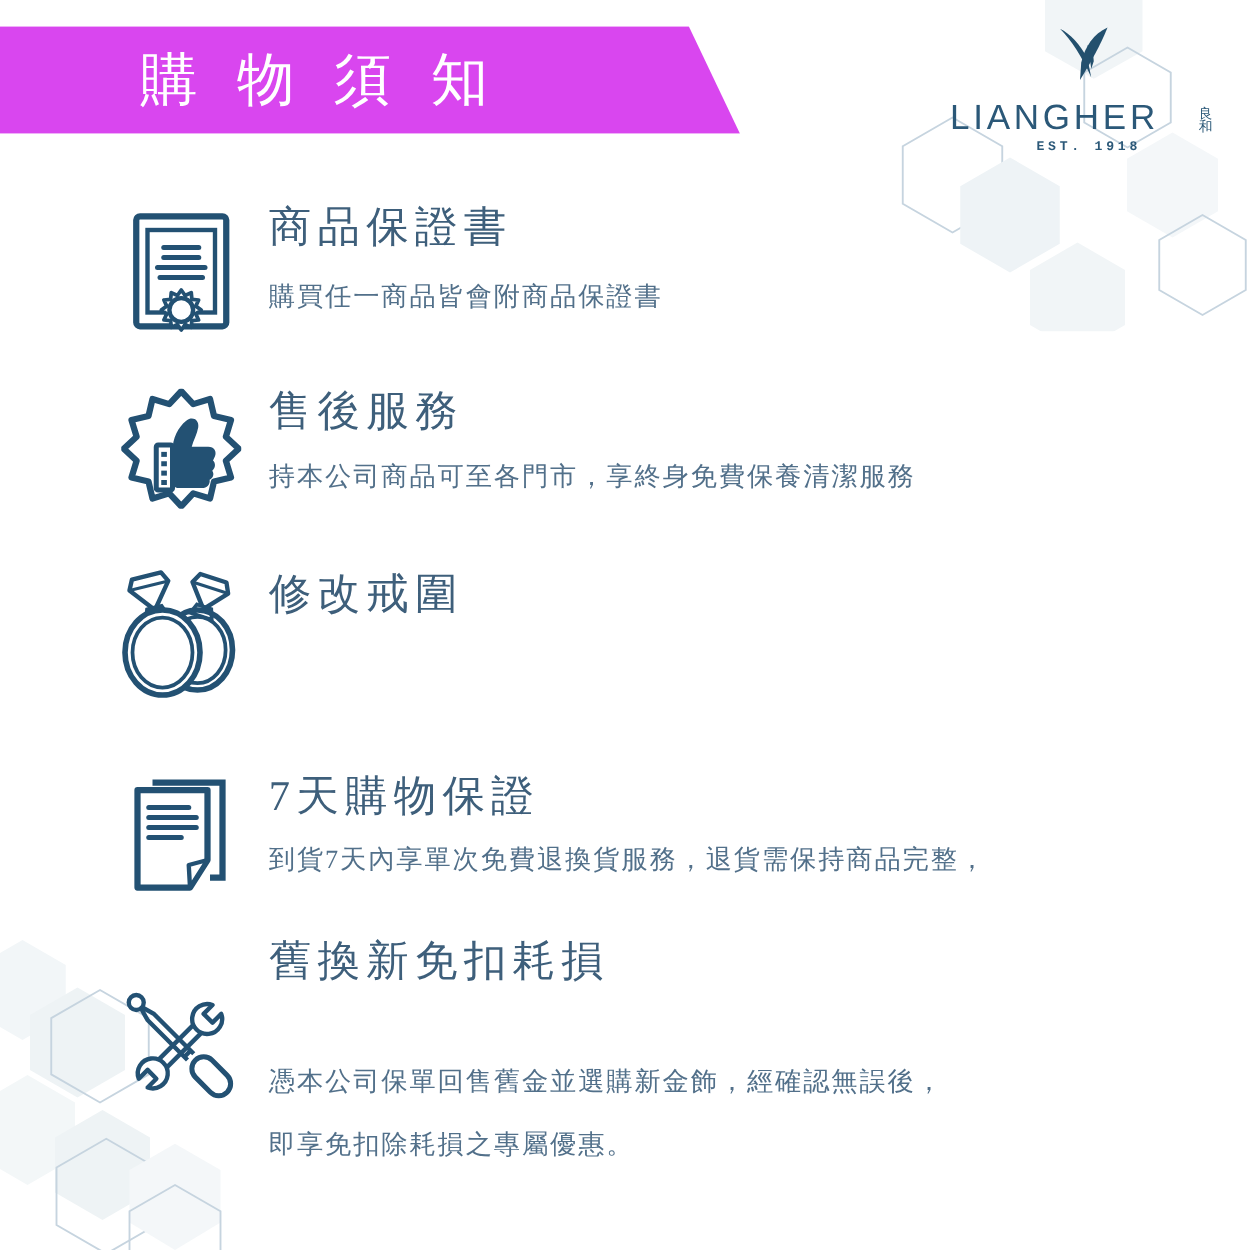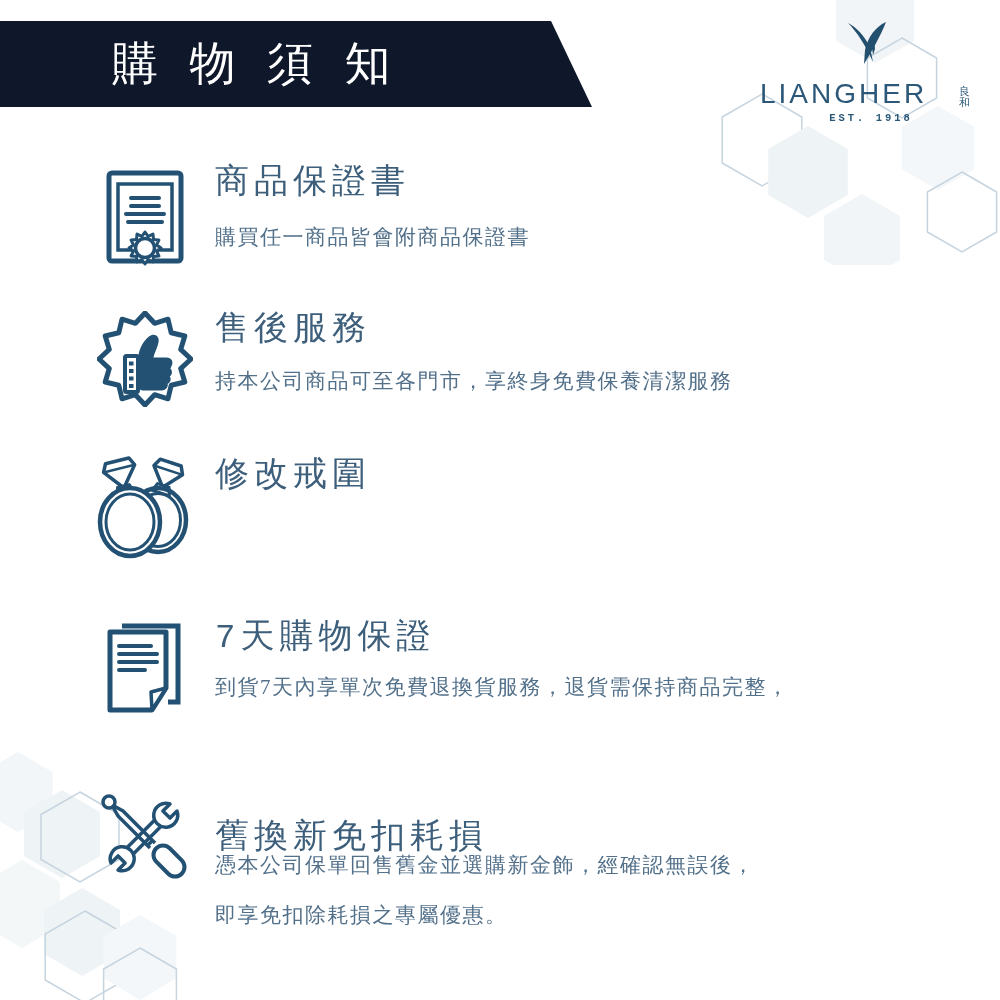--- a/index.html
+++ b/index.html
@@ -6,41 +6,41 @@
   .page{position:relative;width:1000px;height:1000px;background:#ffffff;overflow:hidden;
         font-family:"Liberation Serif","DejaVu Serif",serif;}
   svg{display:block;}
 
   
   .hex-cluster{position:absolute;pointer-events:none;}
   .hex-tr{left:690px;top:0;}
   .hex-bl{left:0;top:752px;}
 
   
-  .banner{position:absolute;left:0;top:21px;width:592px;height:86px;background:#0f172a;
+  .banner{position:absolute;left:0;top:21px;width:592px;height:86px;background:#d946ef;
           clip-path:polygon(0 0,551px 0,592px 100%,0 100%);}
   .banner-title{position:absolute;left:112px;top:0;line-height:86px;font-size:46px;
                 color:#ffffff;letter-spacing:10px;white-space:nowrap;}
 
   
   .logo{position:absolute;left:760px;top:20px;width:210px;color:#27546F;text-align:center;}
   .logo-mark{margin:0 auto;width:46px;height:48px;}
   .logo-row{display:flex;align-items:flex-end;justify-content:space-between;margin-top:12px;}
   .logo-name{font-family:"Liberation Sans","DejaVu Sans",sans-serif;font-size:28px;
              font-weight:400;letter-spacing:3px;line-height:1;color:#2B5878;}
   .logo-cjk{display:flex;flex-direction:column;font-size:11px;line-height:11px;
             margin-left:2px;color:#2B5878;}
   .logo-est{font-family:Liberation Mono, monospace;font-size:10.5px;
             font-weight:bold;letter-spacing:3px;color:#2B5878;margin-top:4px;
             transform:translateX(6px);}
 
   
   .sec-icon{position:absolute;}
   .sec-title{position:absolute;left:215px;font-size:34px;letter-spacing:5px;
-             color:#3E5F7B;white-space:nowrap;line-height:1.2;font-family:Liberation Mono, monospace;}
+             color:#3E5F7B;white-space:nowrap;line-height:1.2;}
   .sec-line{position:absolute;left:215px;font-size:21px;letter-spacing:1.5px;
             color:#52708A;white-space:nowrap;line-height:1.3;}
 </style>
 </head>
 <body>
 
 <div class="page">
 
   <svg class="hex-cluster hex-tr" width="310" height="265" viewBox="0 0 310 265">
     <polygon points="185,-27 224,-5 224,41 185,63 146,41 146,-5" fill="#f1f5f7"></polygon>
@@ -158,17 +158,17 @@
       <path d="M17 16 L26 21 L58 53" stroke-width="3.5"></path>
       <path d="M50 56 L56 50" stroke-width="3.5"></path>
       <rect x="54" y="61.5" width="36" height="19" rx="9.5" fill="#fff" stroke-width="4" transform="rotate(45 72 71)"></rect>
 
       <path d="M64.1 36.3 L36.3 64.1" stroke-width="3.5"></path>
       <path d="M57.7 29.9 L29.9 57.7" stroke-width="3.5"></path>
       <path d="M80 21.1 L73 28.1 L65.9 21.1 L73 14 A12 12 0 1 0 80 21.1 Z" fill="#fff" stroke-width="3.5" stroke-linejoin="round"></path>
       <path d="M21.1 80 L28.1 73 L21.1 65.9 L14 73 A12 12 0 1 1 21.1 80 Z" fill="#fff" stroke-width="3.5" stroke-linejoin="round"></path>
     </g>
   </svg>
-  <div class="sec-title" style="top:818px;">舊換新免扣耗損</div>
+  <div class="sec-title" style="top:750px;">舊換新免扣耗損</div>
   <div class="sec-line" style="top:852px;">憑本公司保單回售舊金並選購新金飾，經確認無誤後，</div>
   <div class="sec-line" style="top:902px;">即享免扣除耗損之專屬優惠。</div>
 
 </div>
 
 </body></html>

